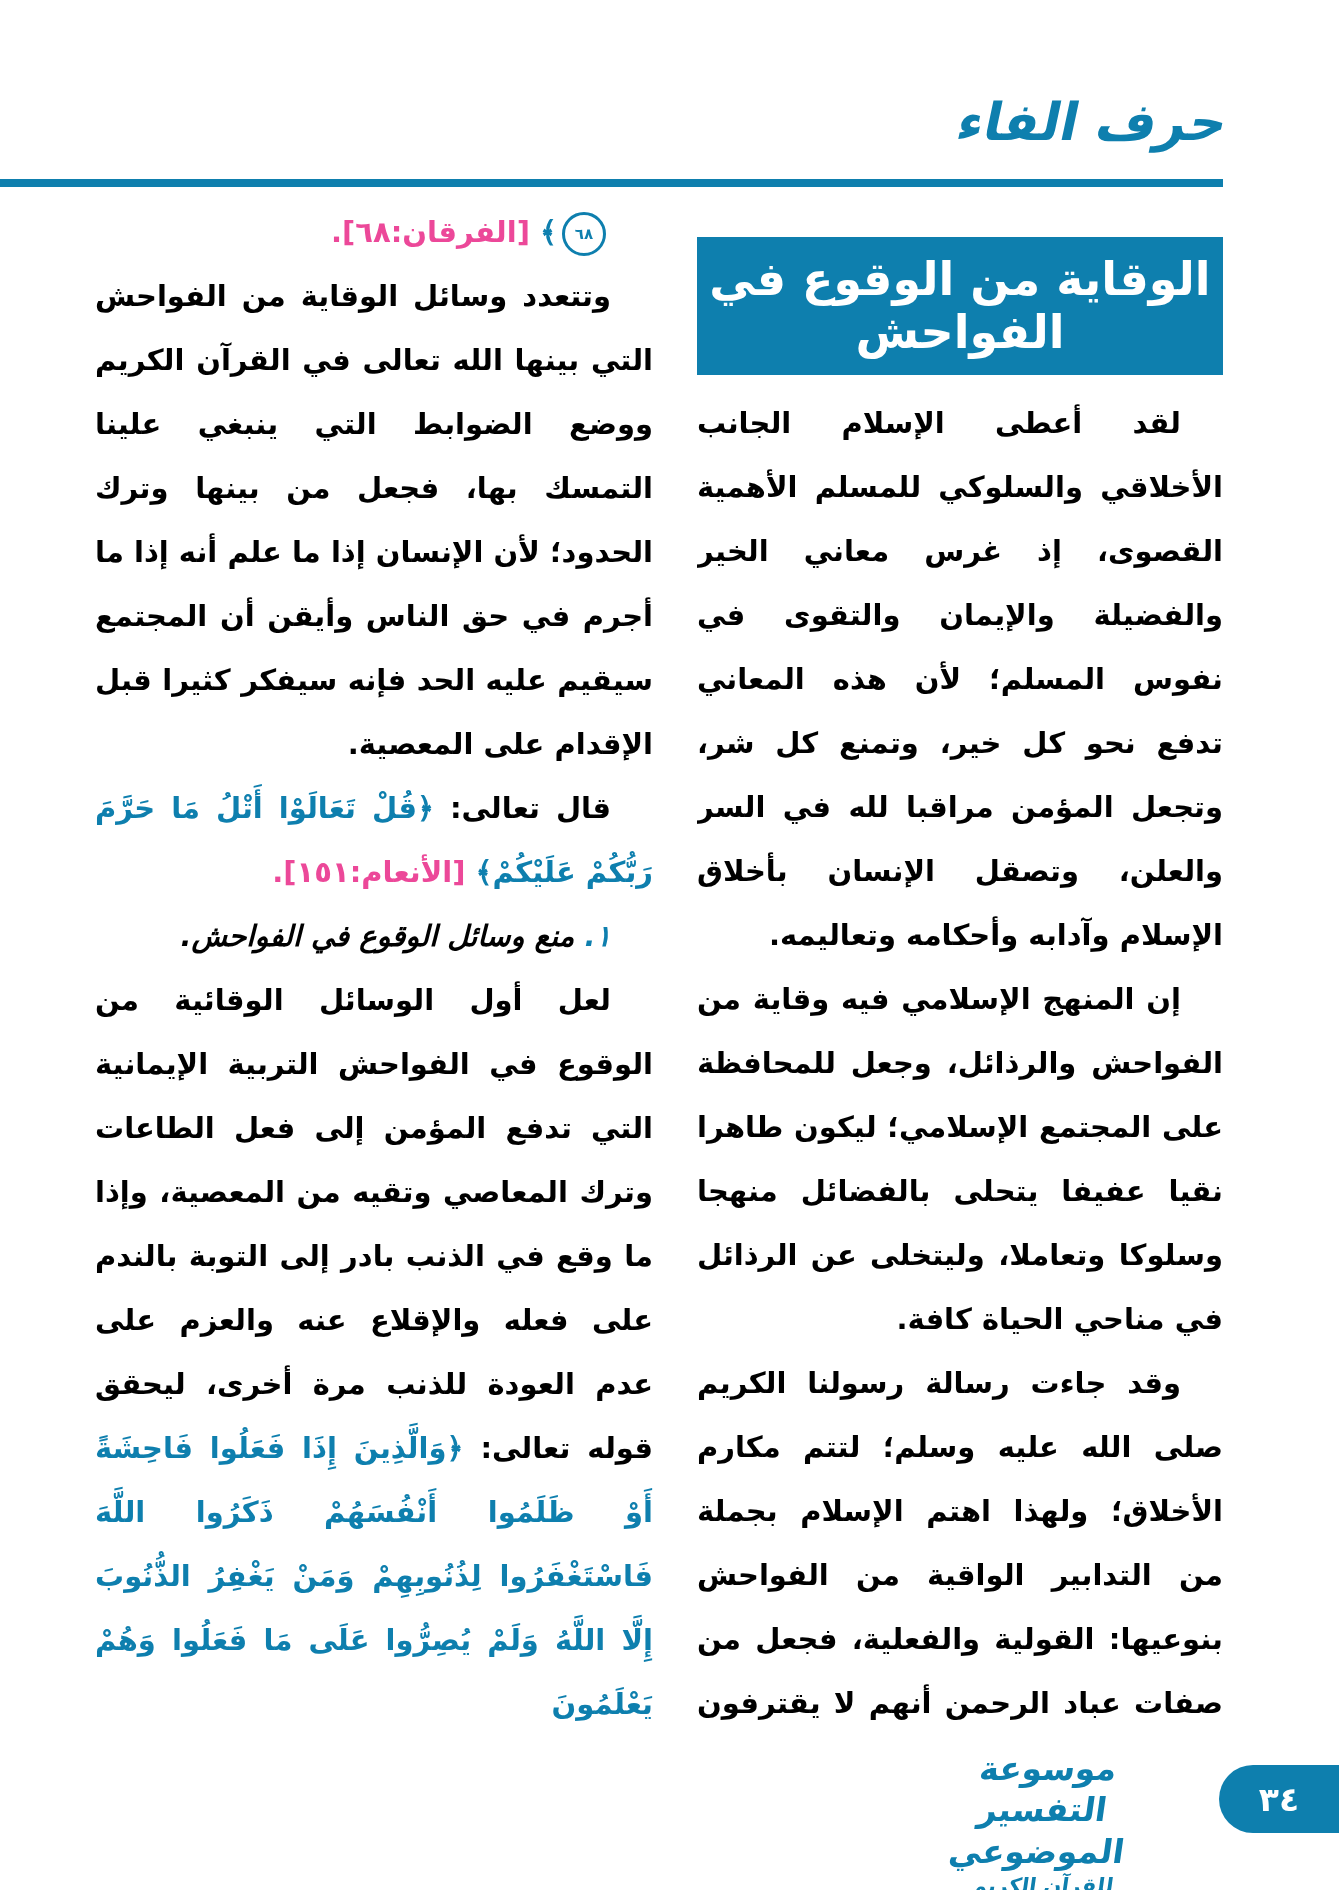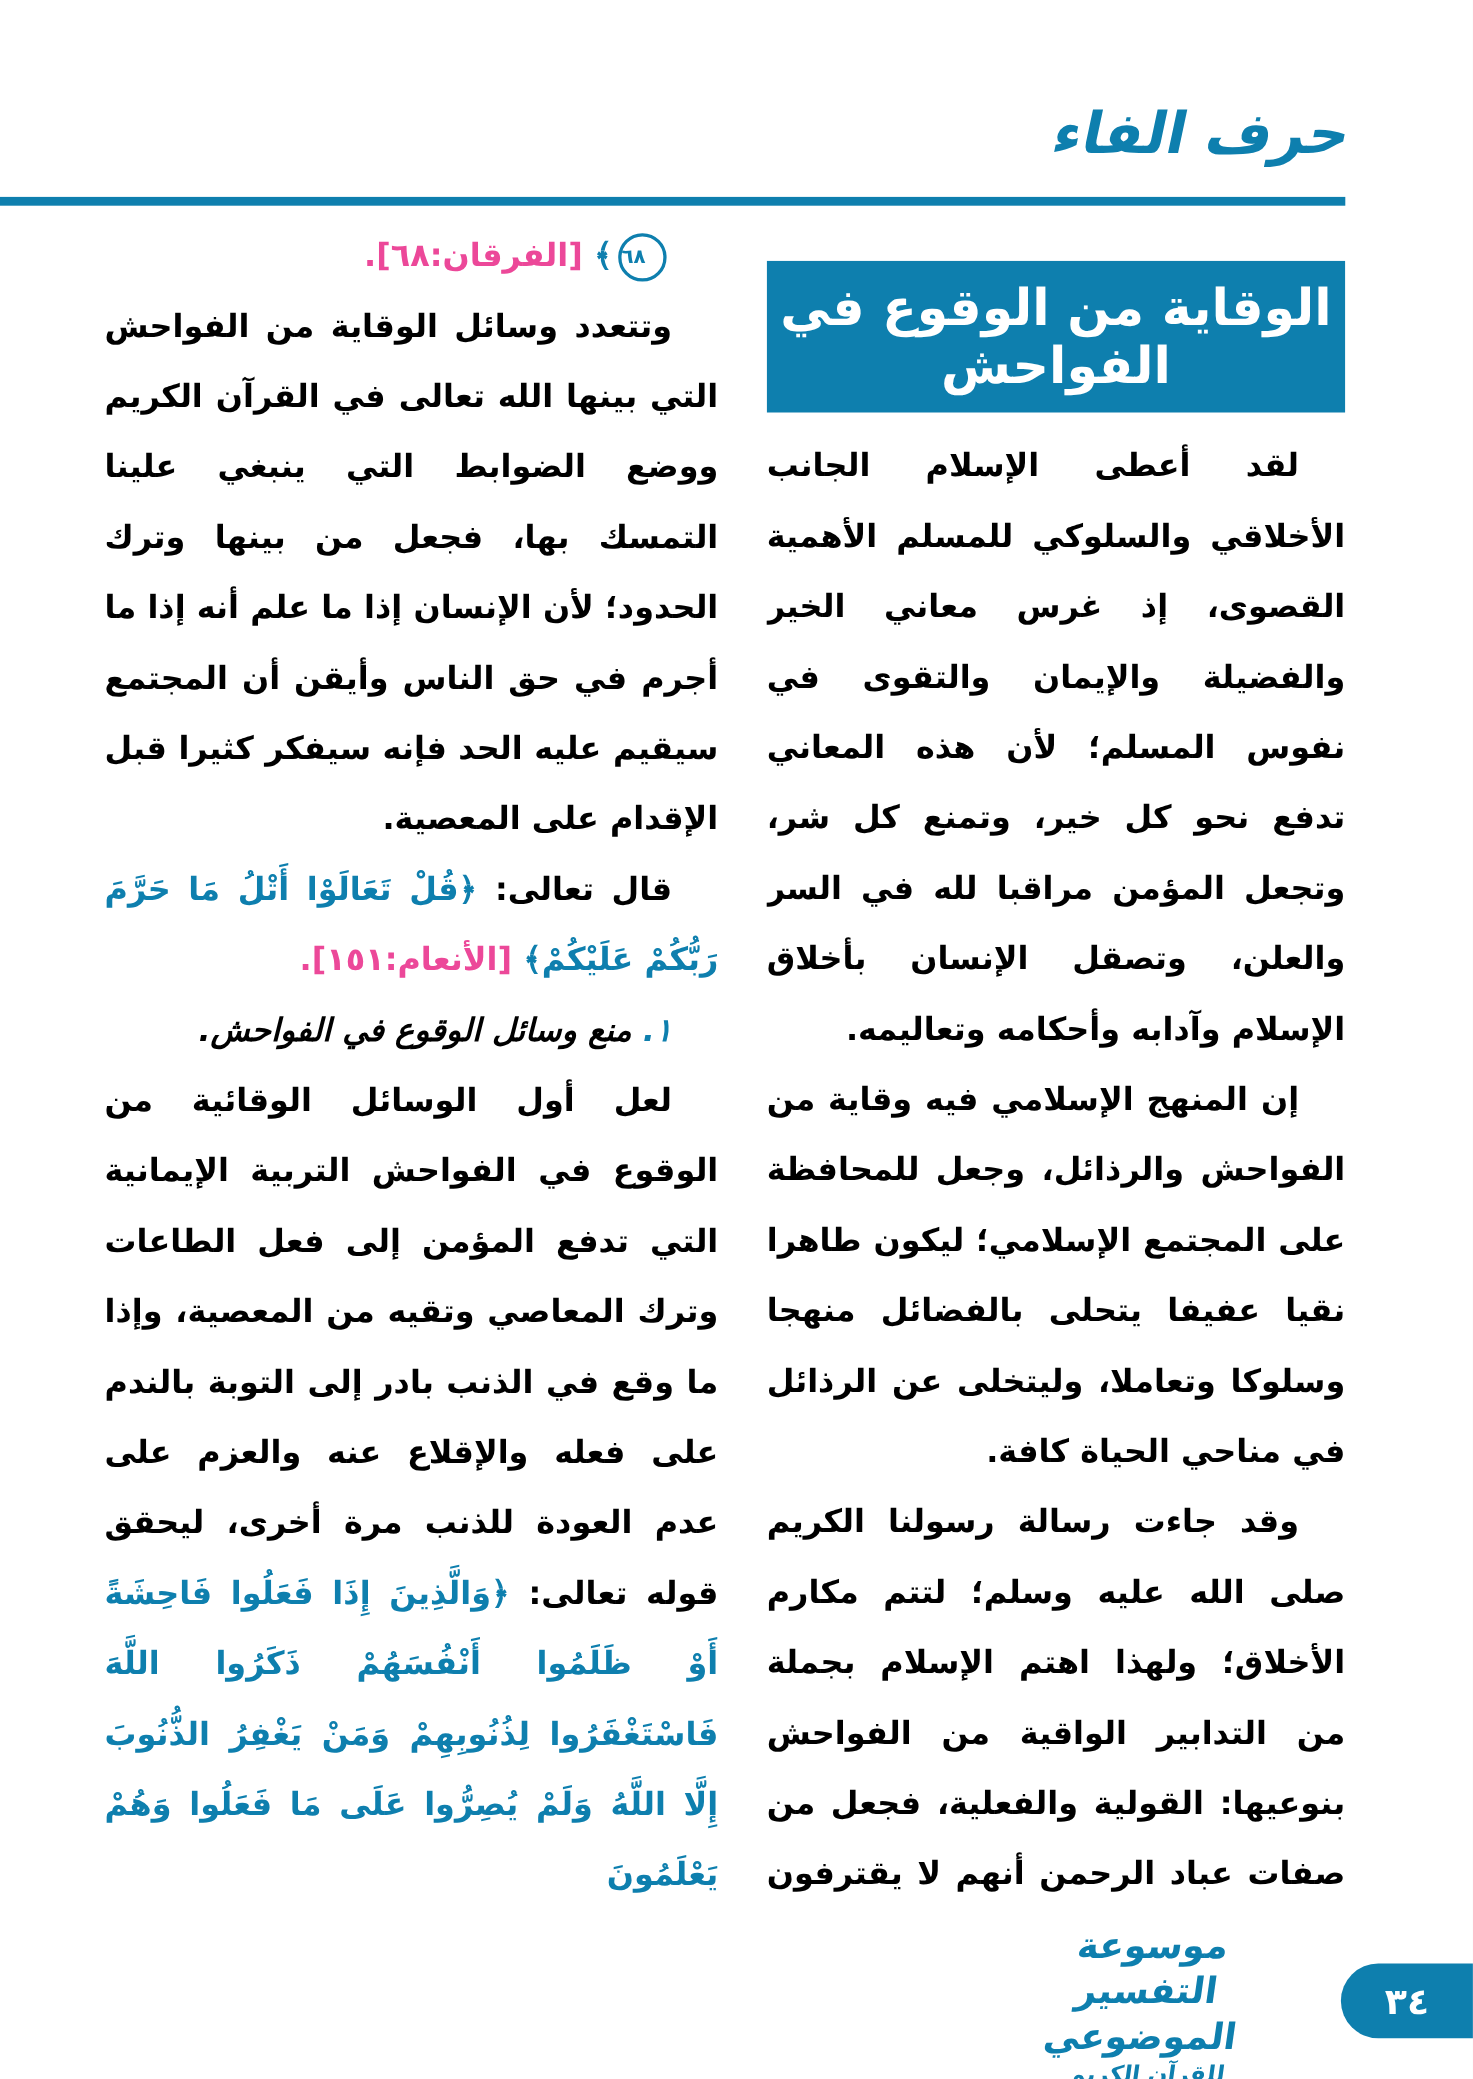--- a/index.html
+++ b/index.html
@@ -28,37 +28,37 @@
   p.body{
     margin:0;color:#000000;font-weight:bold;font-size:29px;line-height:64px;
     text-align:justify;text-indent:42px;
   }
   .ref-line{text-align:right;text-indent:0;}
   .quran{color:#0e7fae;}
   .ref{color:#ec4899;}
   .aya-num{
     display:inline-block;width:44px;height:44px;box-sizing:border-box;
     border:3px solid #0e7fae;border-radius:50%;
-    color:#0e7fae;font-size:18px;line-height:38px;text-align:left;
+    color:#0e7fae;font-size:15px;line-height:38px;text-align:center;
     font-weight:bold;vertical-align:middle;margin:0 5px;text-indent:0;
   }
   .heading{text-indent:0;font-style:italic;}
   .heading .num{color:#0e7fae;}
   
   .footer-logo{
     position:absolute;left:905px;top:1748px;width:275px;text-align:center;
     color:#0e7fae;font-weight:bold;
   }
   .logo-l1{font-size:33px;line-height:1.25;transform:skewX(-8deg);}
   .logo-l2{font-size:21px;line-height:1.4;transform:skewX(-8deg);}
   .page-tab{
     position:absolute;left:1219px;top:1765px;width:120px;height:68px;
     background:#0e7fae;border-radius:34px 0 0 34px;
     color:#ffffff;display:flex;align-items:center;justify-content:center;
-    font-size:33px;font-weight:bold;direction:rtl;margin-top:20px;
+    font-size:33px;font-weight:bold;direction:rtl;
   }
 </style>
 </head>
 <body>
 
 <div class="page">
 
   <span class="header-word">حرف الفاء</span>
   <div class="header-rule"></div>
 

